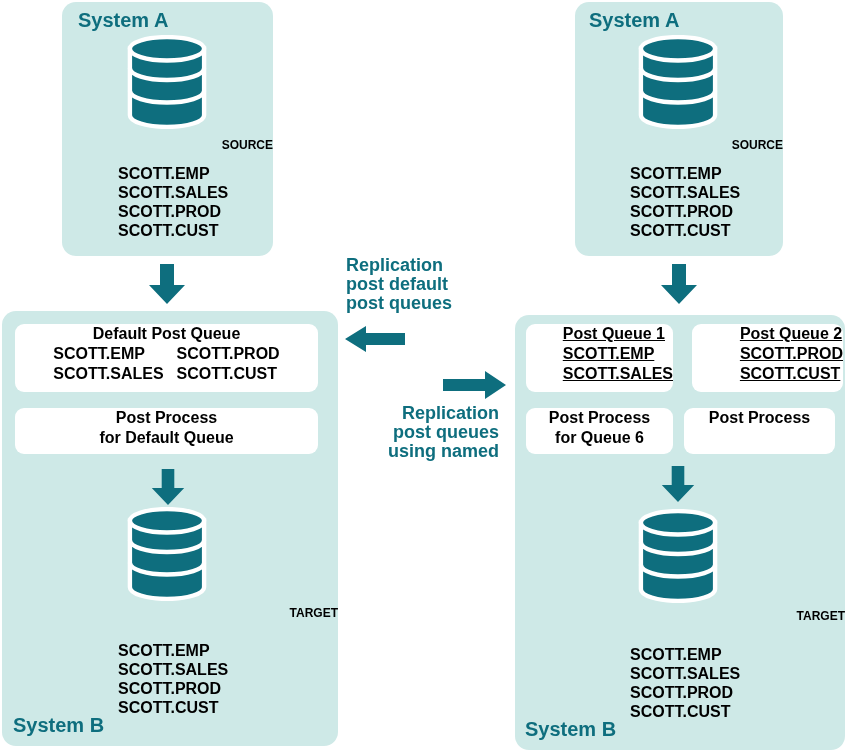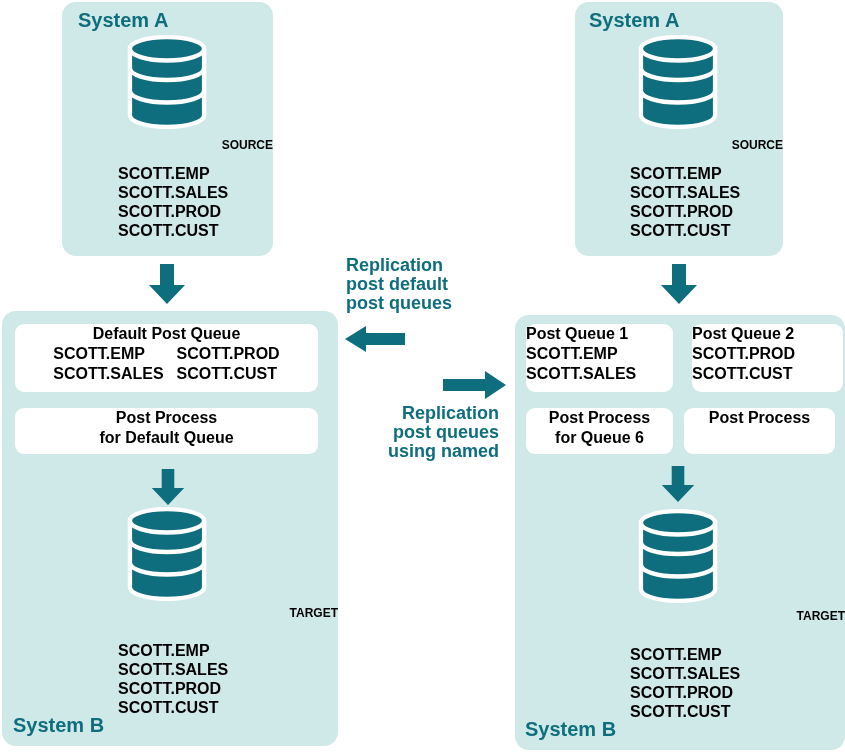--- a/index.html
+++ b/index.html
@@ -59,21 +59,21 @@
     line-height: 20px;
     text-align: center;
     white-space: nowrap;
   }
   .wb-cols {
     display: flex;
     justify-content: center;
     gap: 13px;
     text-align: left;
   }
-  .queue-box { display: flex; justify-content: flex-start; }
+  .queue-box { display: flex; justify-content: flex-end; text-decoration: underline; }
   .q-inner { text-align: left; }
   .arrow { position: absolute; color: var(--teal); display: block; }
   .mid-label {
     position: absolute;
     color: var(--teal);
     font-size: 18px;
     line-height: 19px;
     white-space: nowrap;
   }
 </style>

